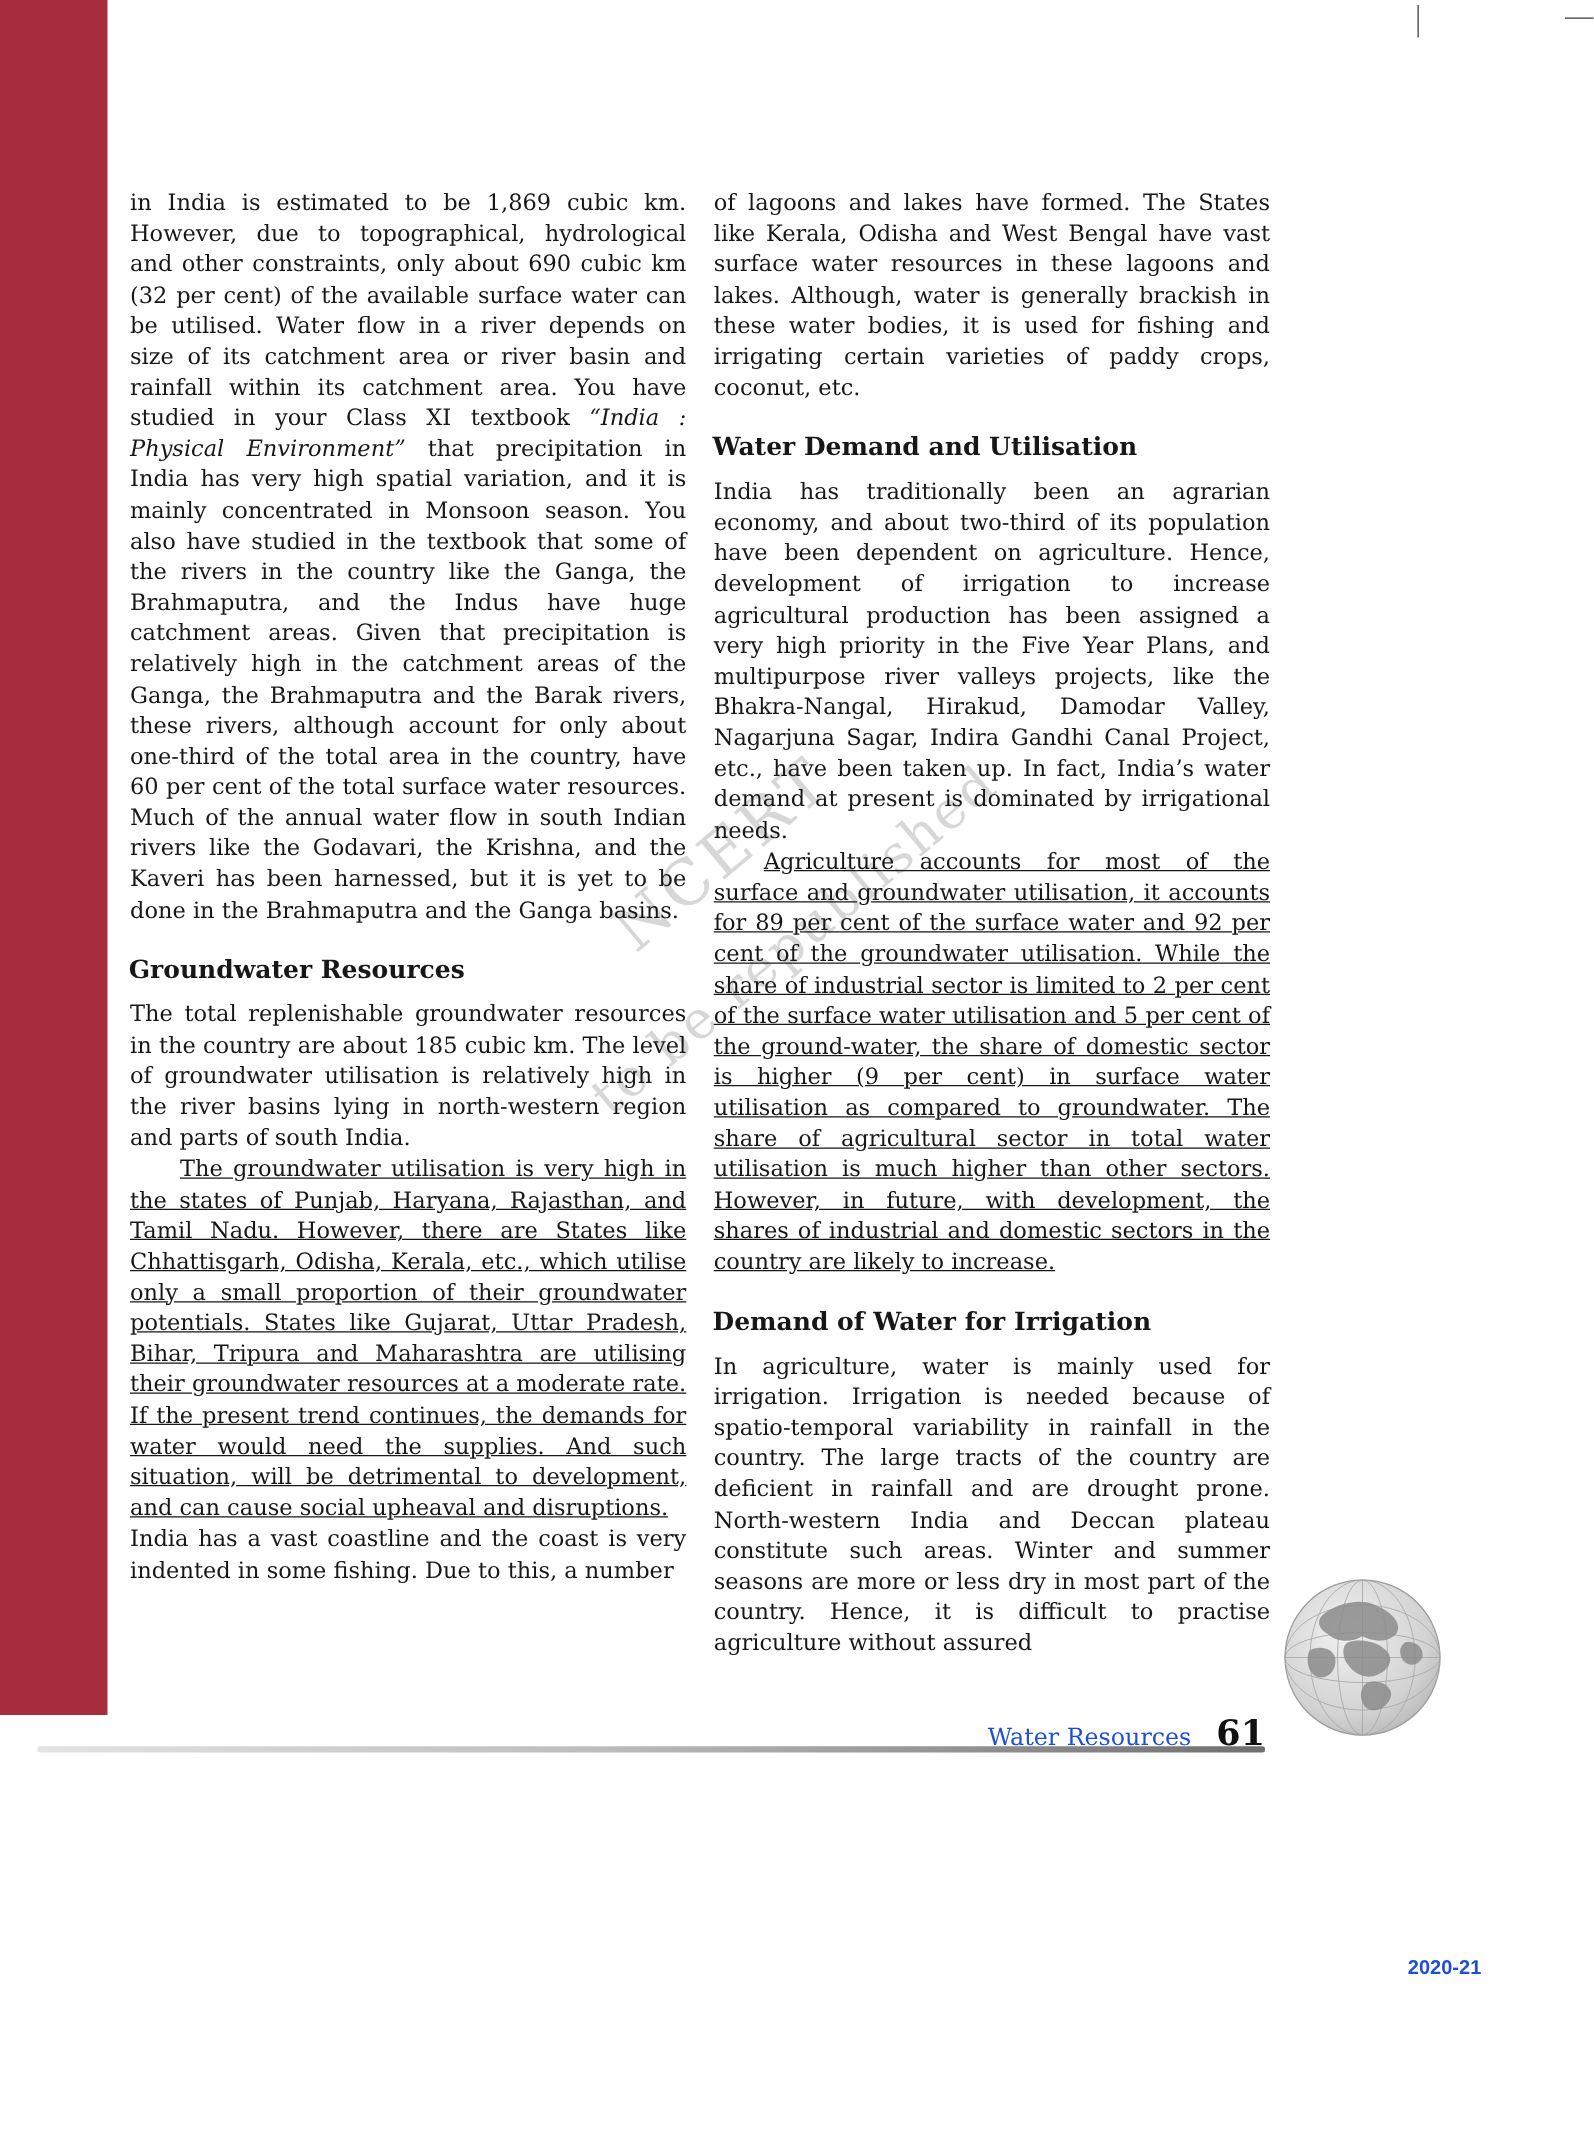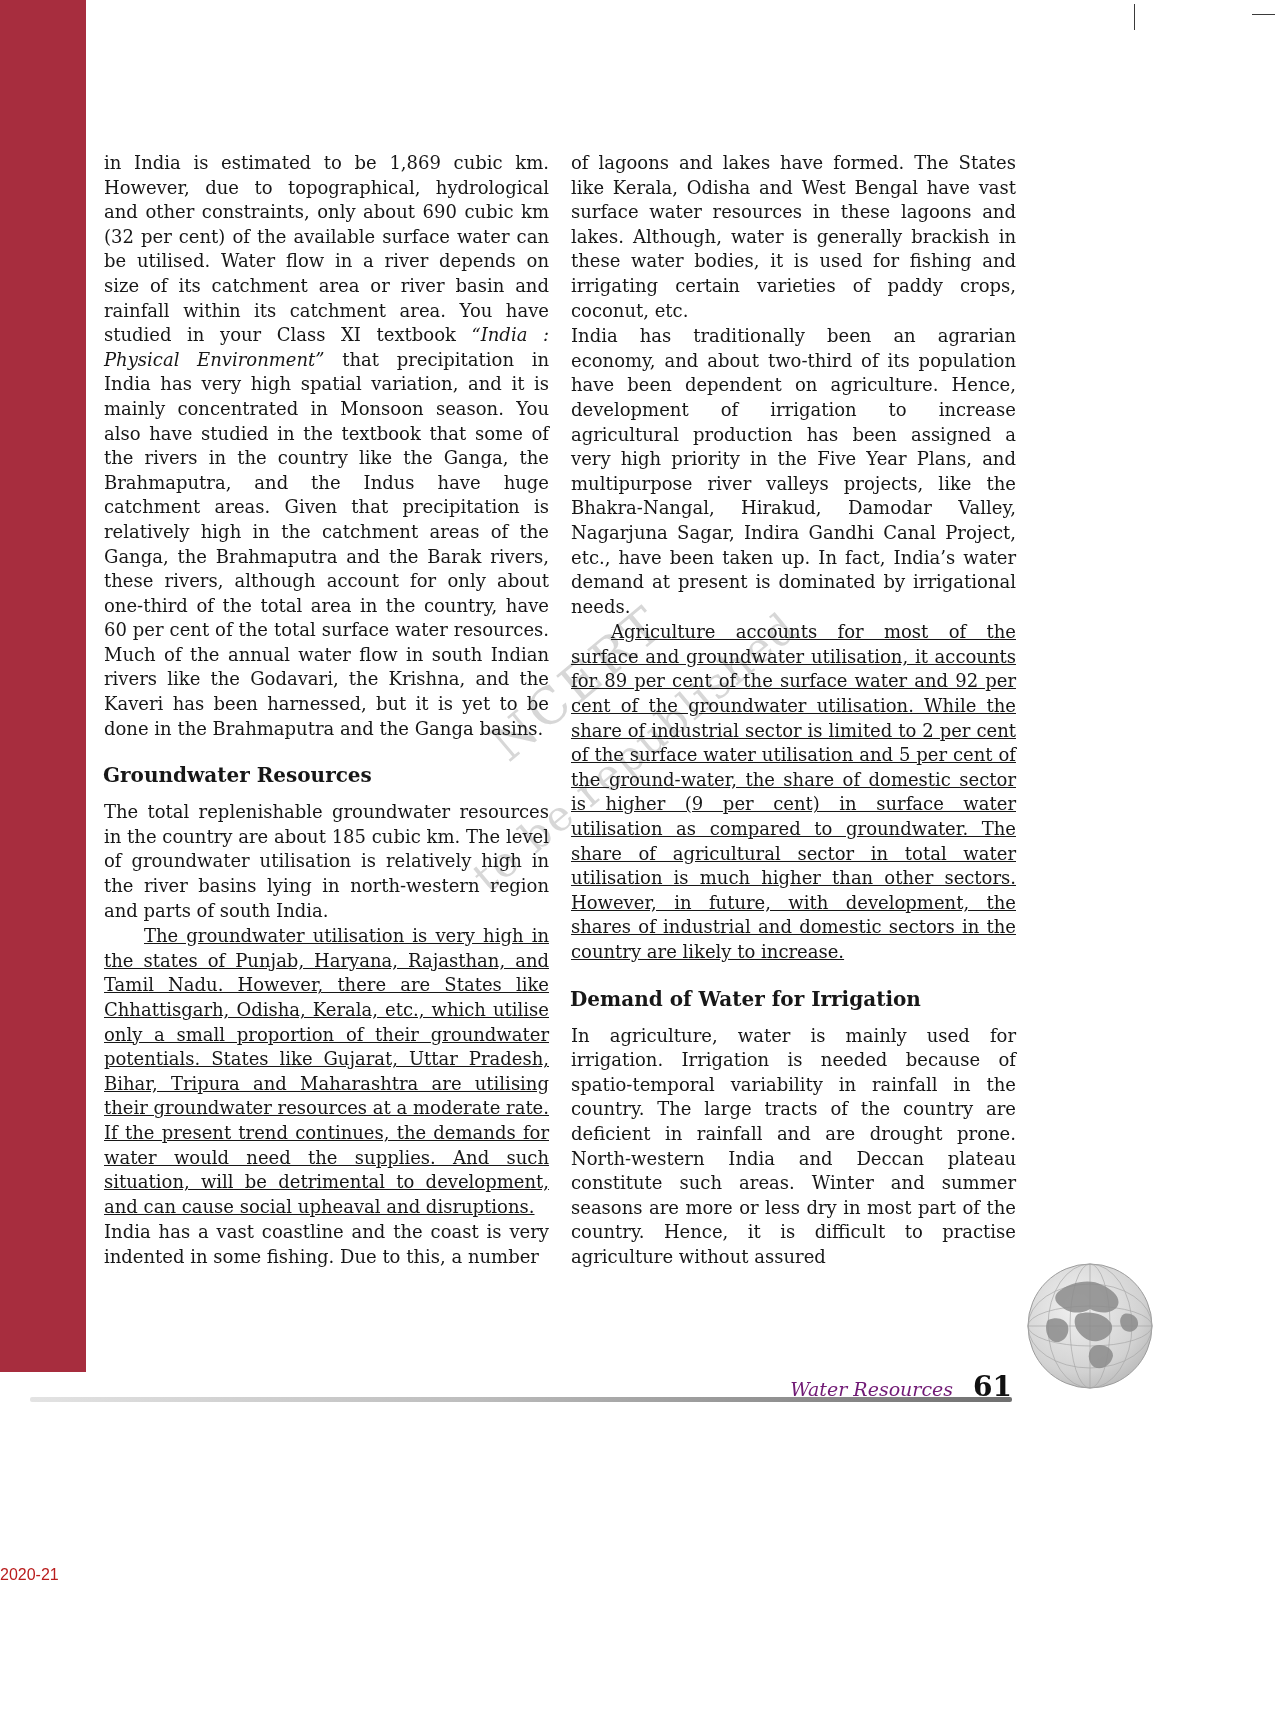--- a/index.html
+++ b/index.html
@@ -38,26 +38,26 @@
 
   .footer-rule {
     position:absolute; left:30px; top:1397px; width:982px; height:5px;
     background:linear-gradient(to right,#e3e3e3 0%,#bdbdbd 45%,#6f6f6f 100%);
     border-radius:2px;
   }
   .footer-text {
     position:absolute; left:30px; top:1370px; width:982px;
     display:flex; justify-content:flex-end; align-items:baseline; gap:20px;
   }
-  .footer-title { font-style:italic; font-size:19px; color:#701a75; }
+  .footer-title { font-size:19px; color:#1d4ed8; }
   .footer-page  { font-weight:bold; font-size:28px; color:#111; }
 
   .year {
-    position:absolute; left:0; top:1566px; width:1185px; text-align:left;
-    font-family:"Liberation Sans","DejaVu Sans",sans-serif; font-size:16px; color:#b91c1c;
+    position:absolute; left:0; top:1566px; width:1185px; text-align:right;
+    font-family:"Liberation Sans","DejaVu Sans",sans-serif; font-size:16px; color:#1d4ed8;font-weight:bold;
   }
 </style>
 </head>
 <body>
 
 <div class="red-bar"></div>
 <div class="crop-mark-v"></div>
 <div class="crop-mark-h"></div>
 
 <div class="watermark">
@@ -71,20 +71,21 @@
   <h3 class="heading">Groundwater Resources</h3>
   <p class="para">The total replenishable groundwater resources in the country are about 185 cubic km. The level of groundwater utilisation is relatively high in the river basins lying in north-western region and parts of south India.</p>
   <p class="para indent">The groundwater utilisation is very high in the states of Punjab, Haryana, Rajasthan, and Tamil Nadu. However, there are States like Chhattisgarh, Odisha, Kerala, etc., which utilise only a small proportion of their groundwater potentials. States like Gujarat, Uttar Pradesh, Bihar, Tripura and Maharashtra are utilising their groundwater resources at a moderate rate. If the present trend continues, the demands for water would need the supplies. And such situation, will be detrimental to development, and can cause social upheaval and disruptions.</p>
 
   <p class="para">India has a vast coastline and the coast is very indented in some fishing. Due to this, a number</p>
 </div>
 
 <div class="col col-right">
   <p class="para">of lagoons and lakes have formed. The States like Kerala, Odisha and West Bengal have vast surface water resources in these lagoons and lakes.  Although, water is generally brackish in these water bodies, it is used for fishing and irrigating certain varieties of paddy crops, coconut, etc.</p>
 
+  <h3 class="heading">Water Demand and Utilisation</h3>
   <p class="para">India has traditionally been an agrarian economy, and about two-third of its population have been dependent on agriculture. Hence, development of irrigation to increase agricultural production has been assigned a very high priority in the Five Year Plans, and multipurpose river valleys projects, like the Bhakra-Nangal, Hirakud, Damodar Valley, Nagarjuna Sagar, Indira Gandhi Canal Project, etc., have been taken up. In fact, India’s water demand at present is dominated by irrigational needs.</p>
   <p class="para indent">Agriculture accounts for most of the surface and groundwater utilisation, it accounts for 89 per cent of the surface water and 92 per cent of the groundwater utilisation. While the share of industrial sector is limited to 2 per cent of the surface water utilisation and 5 per cent of the ground-water, the share of domestic sector is higher (9 per cent) in surface water utilisation as compared to groundwater. The share of agricultural sector in total water utilisation is much higher than other sectors. However, in future, with development, the shares of industrial and domestic sectors in the country are likely to increase.</p>
 
   <h3 class="heading">Demand of Water for Irrigation</h3>
   <p class="para">In agriculture, water is mainly used for irrigation. Irrigation is needed because of spatio-temporal variability in rainfall in the country. The large tracts of the country are deficient in rainfall and are drought prone. North-western India and Deccan plateau constitute such areas. Winter and summer seasons are more or less dry in most part of the country. Hence, it is difficult to practise agriculture without assured</p>
 </div>
 
 <div class="globe">
   <svg width="145" height="132" viewBox="0 0 145 132">
     <defs>

